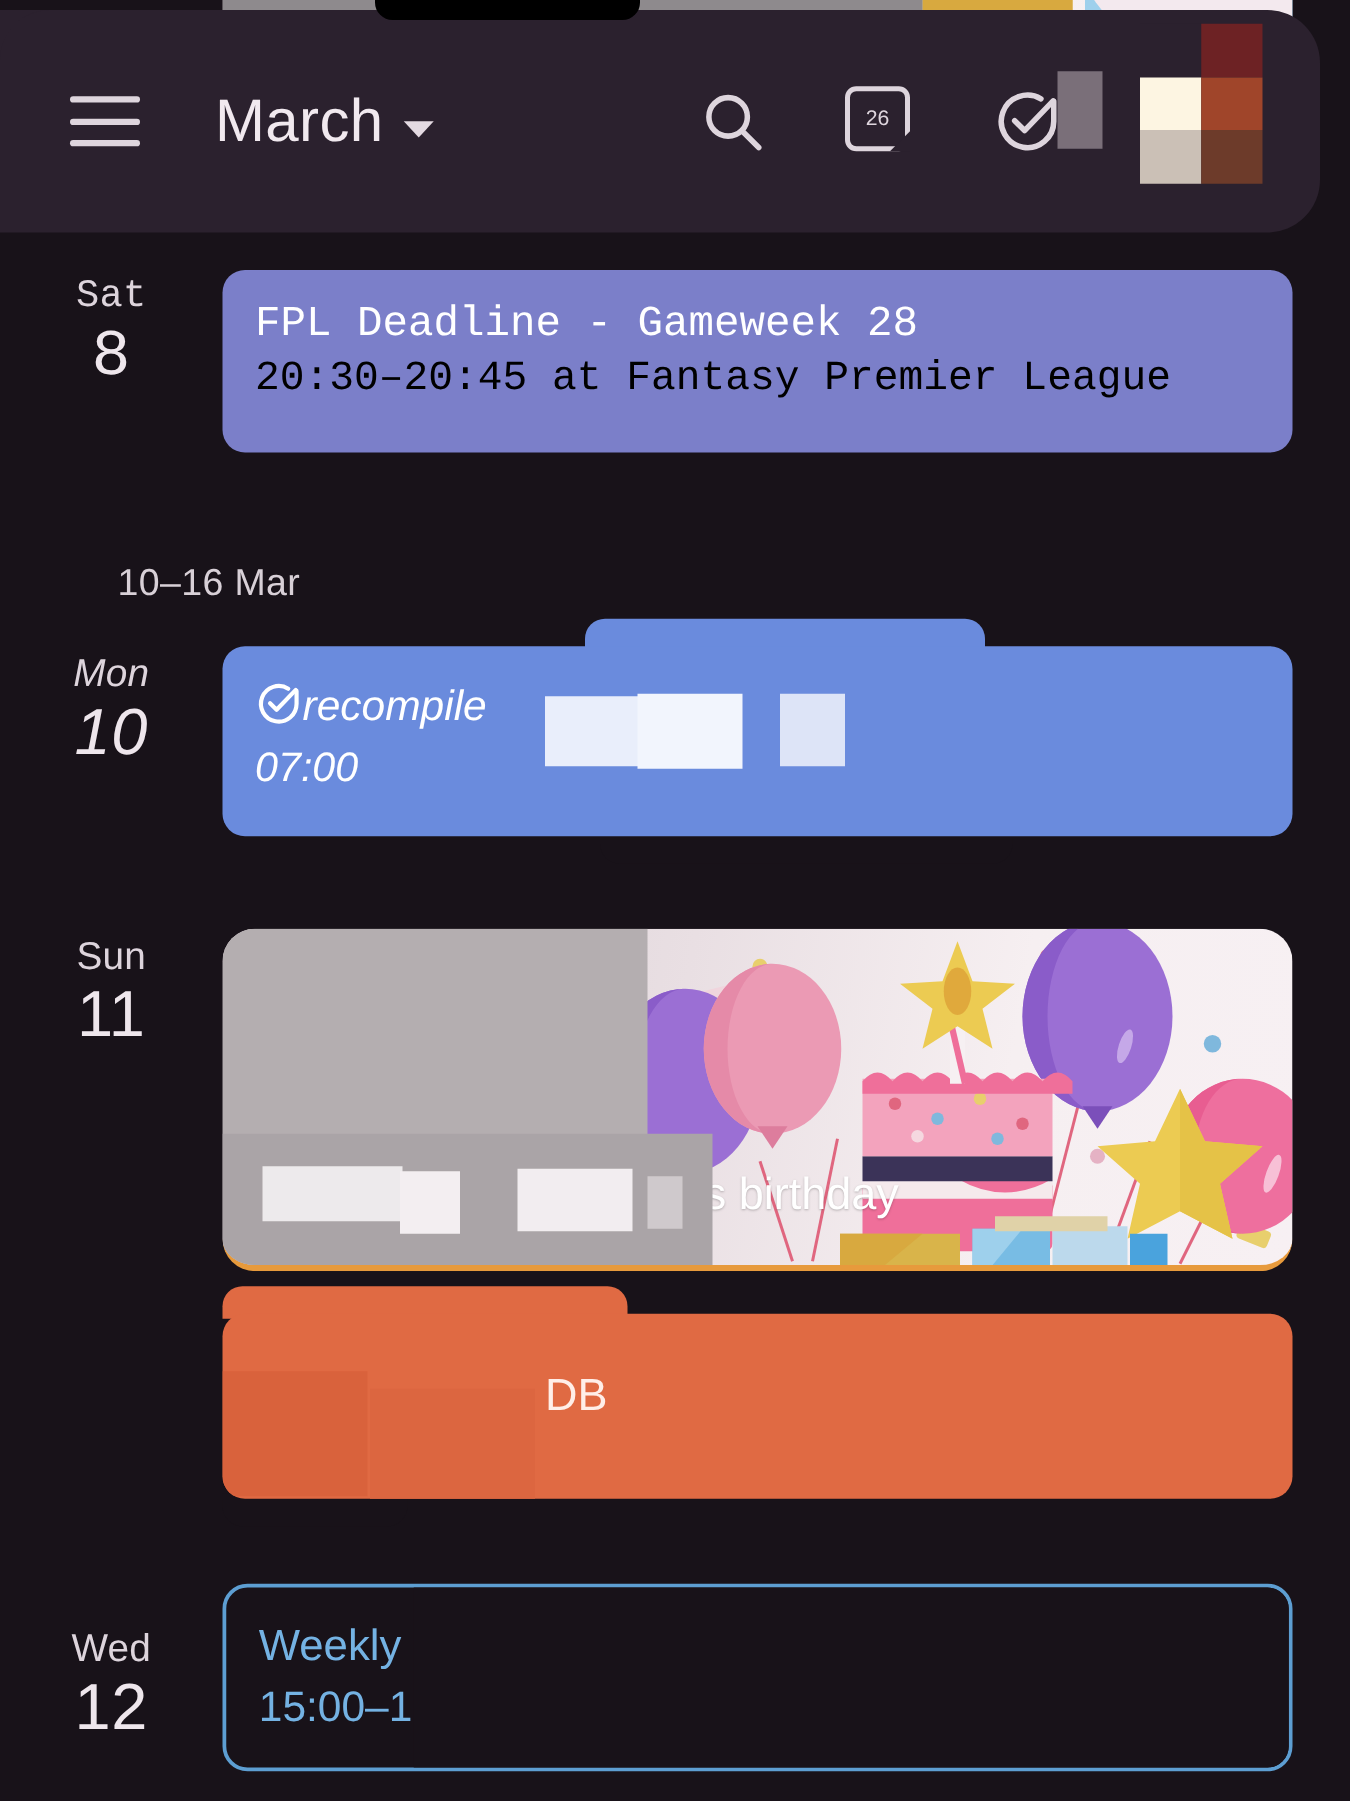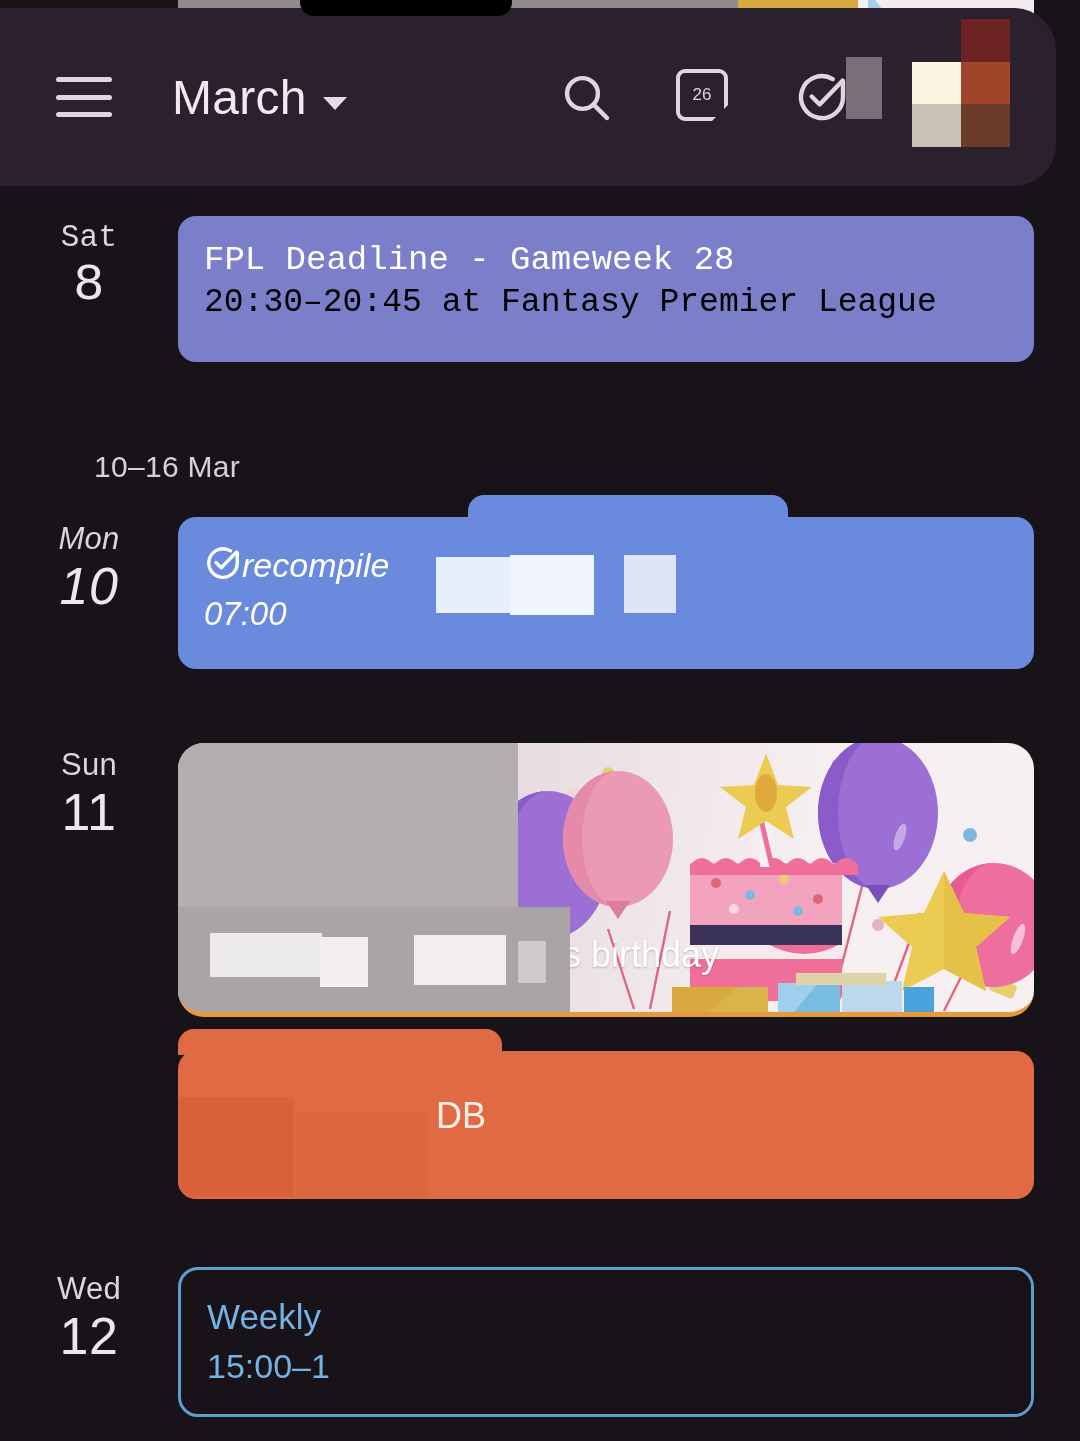--- a/index.html
+++ b/index.html
@@ -499,21 +499,21 @@
           <div class="chip orange">
             <div class="redact" style="left:0;top:46px;width:116px;height:100px;background:#d9623c;"></div>
             <div class="redact" style="left:118px;top:60px;width:132px;height:90px;background:#dc6640;"></div>
             <div class="db-text">DB</div>
           </div>
         </div>
 
       </div>
     </div>
 
-    <div class="day-row" style="margin-top:58px;">
+    <div class="day-row" style="margin-top:58px;align-items:center;">
       <div class="day-label">
         <div class="day-dow">Wed</div>
         <div class="day-num">12</div>
       </div>
       <div class="day-events">
         <div class="chip outlined" style="height:150px;">
           <div class="chip-title">Weekly</div>
           <div class="chip-sub" style="margin-top:4px;">15:00–1</div>
           <div class="redact" style="left:150px;top:-6px;width:706px;height:168px;background:#181219;"></div>
         </div>

